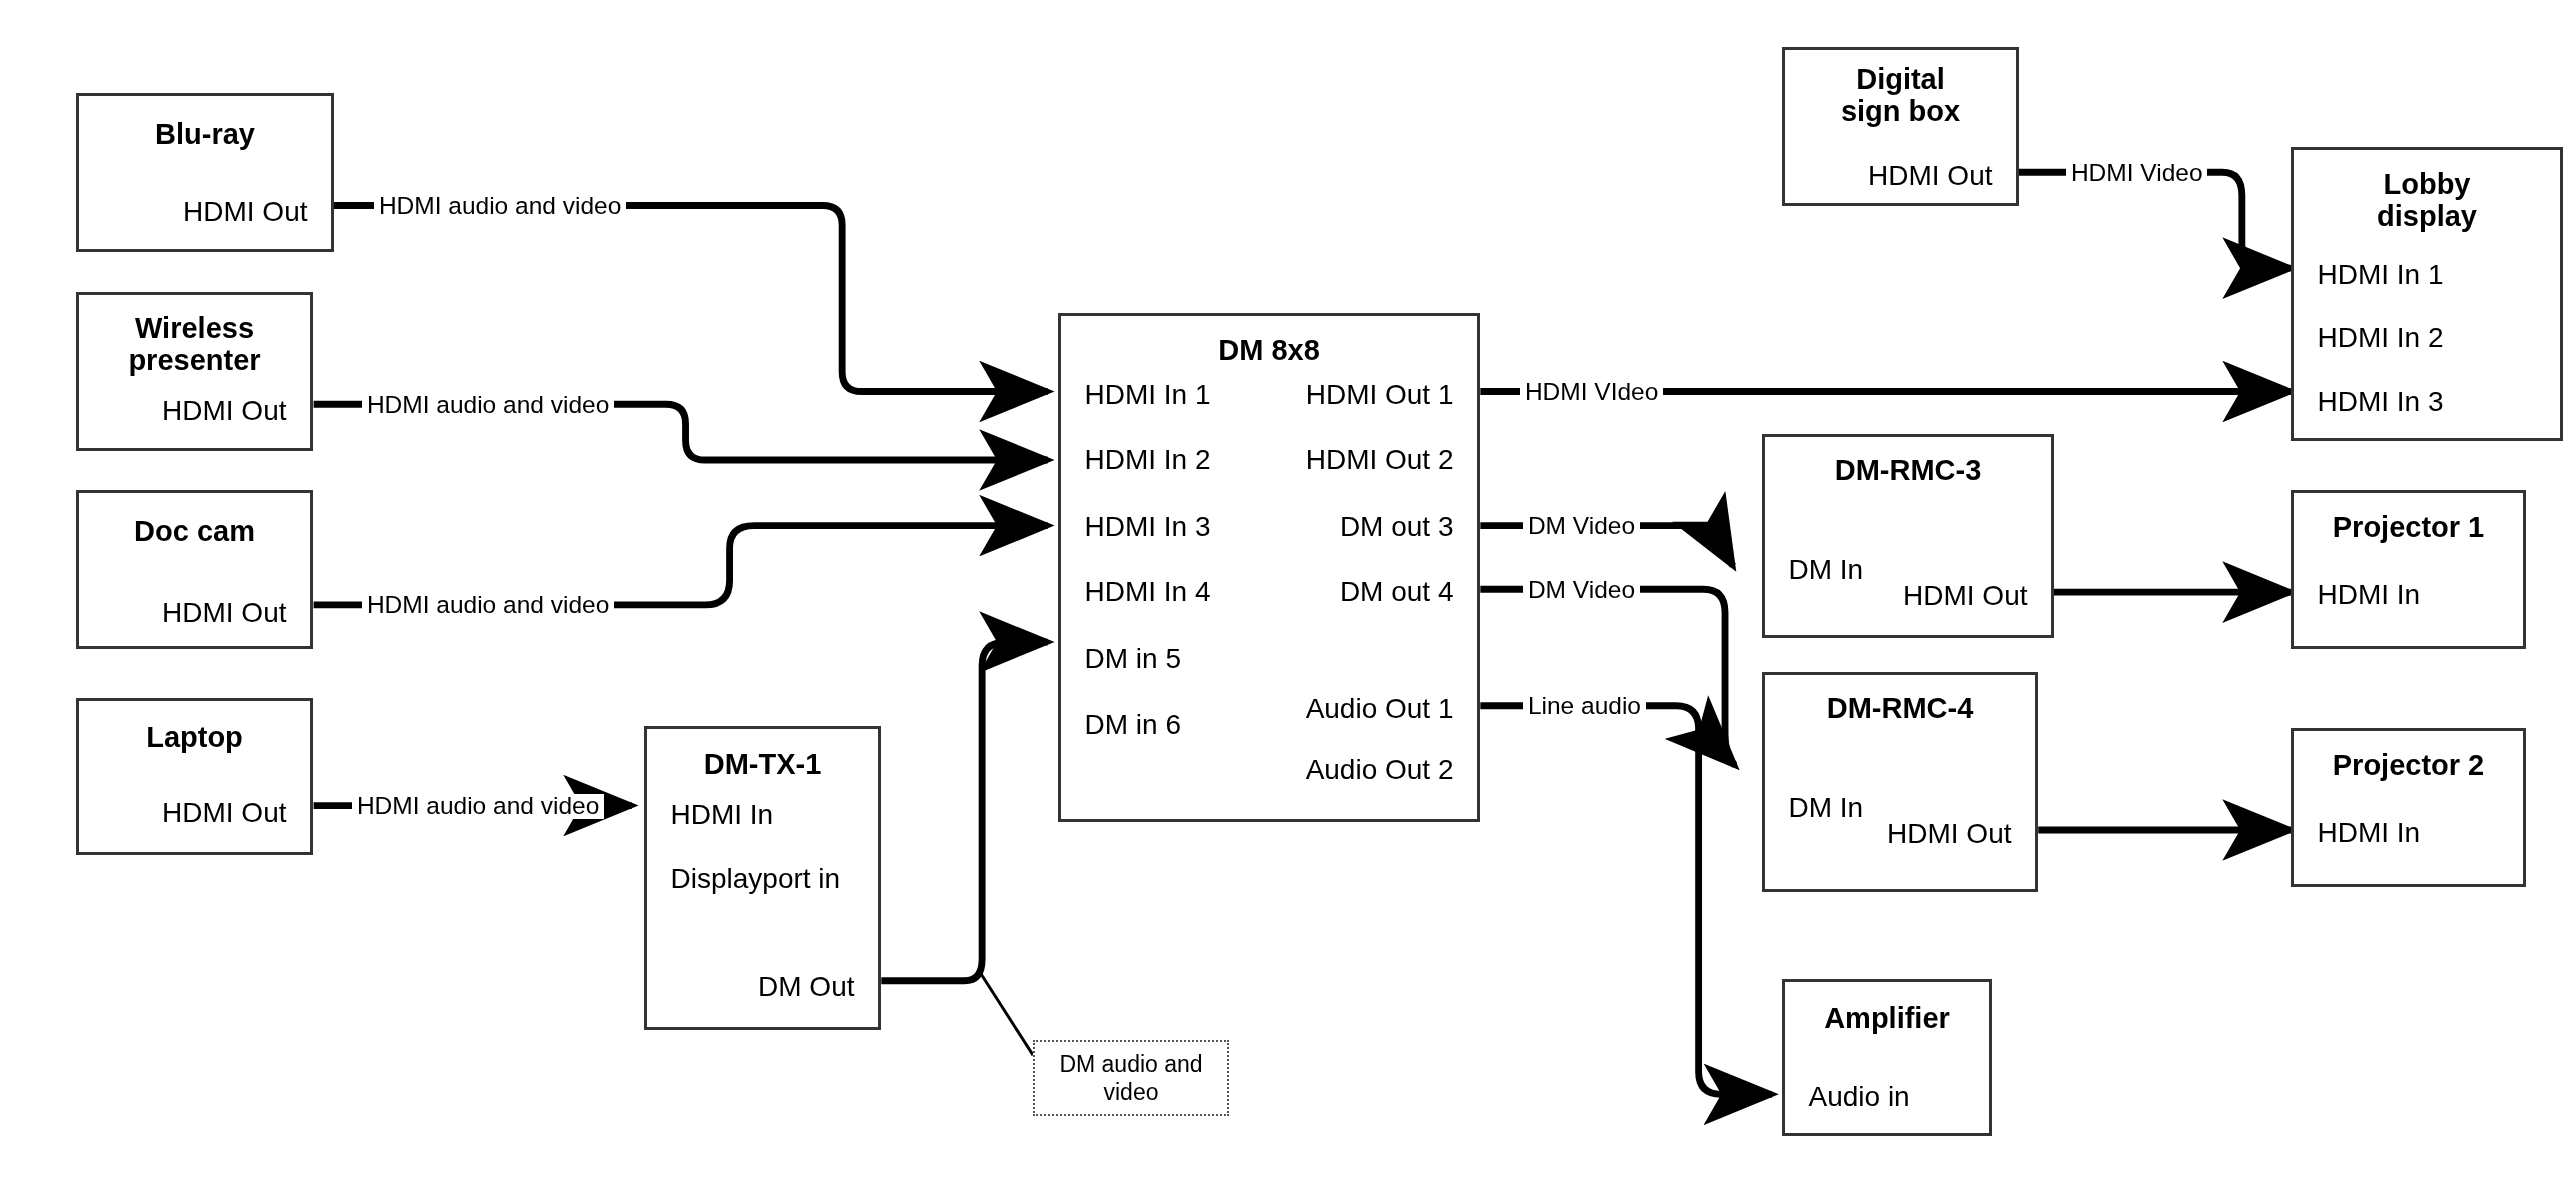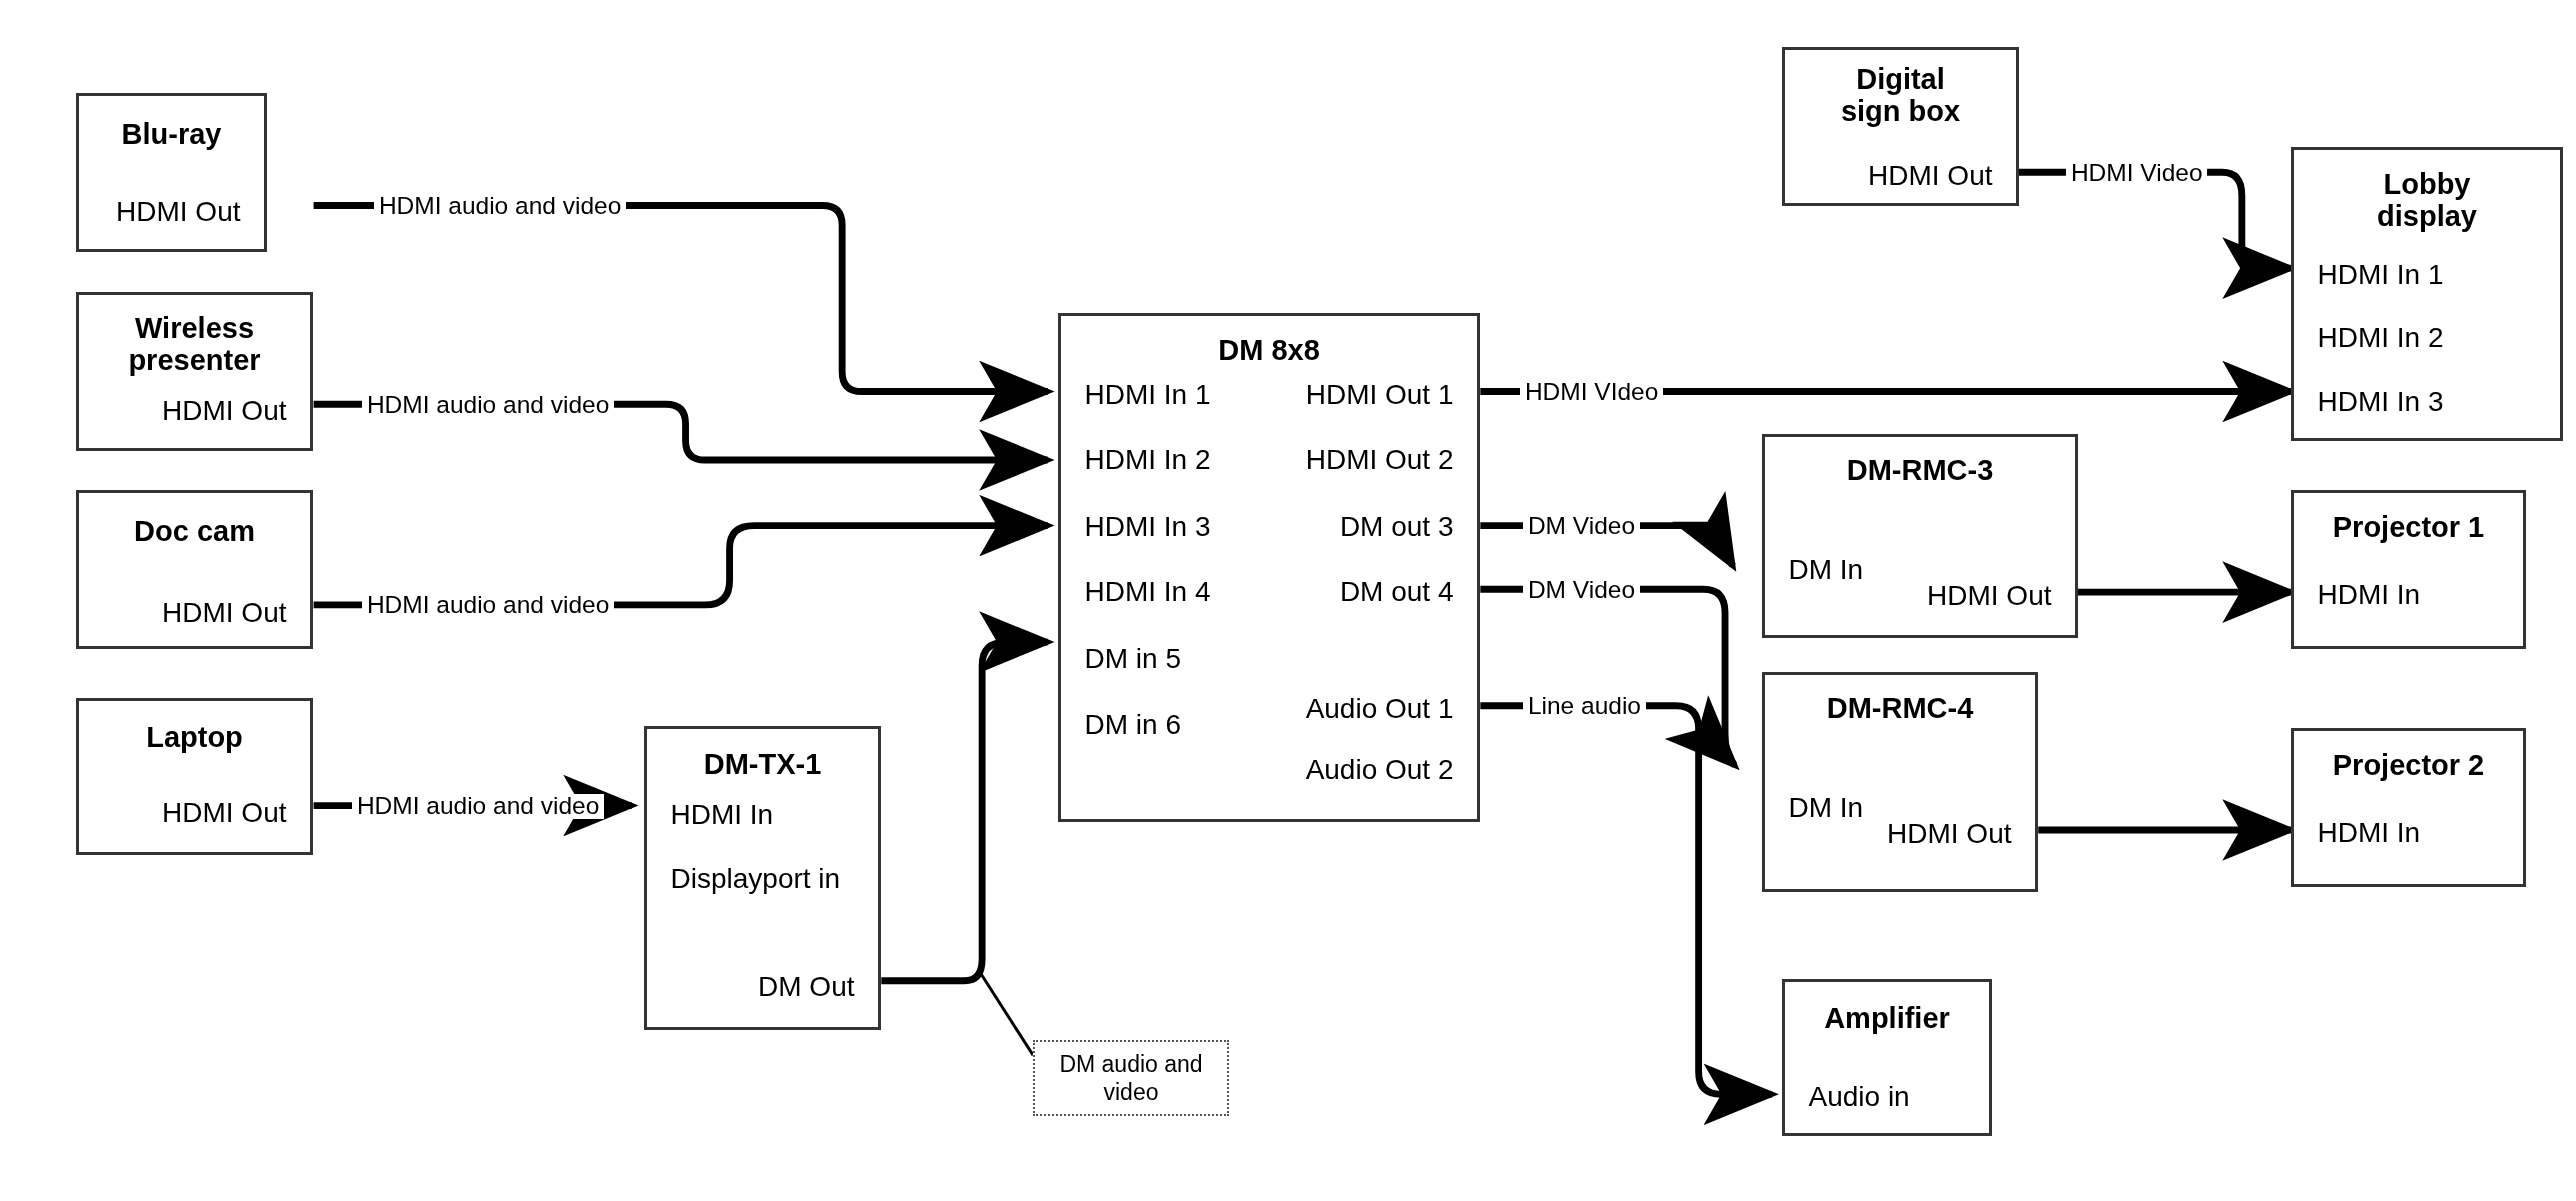--- a/index.html
+++ b/index.html
@@ -109,21 +109,21 @@
 
     <path d="M1512,602 L1740,602 Q1762,602 1762,626 L1762,750 Q1762,772 1772,782" fill="none" stroke="#000000" stroke-width="7" marker-end="url(#arw)"></path>
 
     <path d="M1512,721 L1712,721 Q1735,721 1735,745 L1735,1095 Q1735,1118 1758,1118 L1810,1118" fill="none" stroke="#000000" stroke-width="7" marker-end="url(#arw)"></path>
 
     <path d="M2082,605 L2340,605" fill="none" stroke="#000000" stroke-width="7" marker-end="url(#arw)"></path>
 
     <path d="M2082,848 L2340,848" fill="none" stroke="#000000" stroke-width="7" marker-end="url(#arw)"></path>
   </svg>
 
-  <div class="node" style="left:76px; top:93px; width:191px; height:159px;">
+  <div class="node" style="left:76px; top:93px; width:258px; height:159px;">
     <div class="node-title" style="top:21.5px;">Blu-ray</div>
     <div class="port right" style="top:102px;">HDMI Out</div>
   </div>
 
   <div class="node" style="left:76px; top:292px; width:237px; height:159px;padding-left:9px;">
     <div class="node-title" style="top:16.6px; padding:0 33px;">Wireless presenter</div>
     <div class="port right" style="top:102px;">HDMI Out</div>
   </div>
 
   <div class="node" style="left:76px; top:490px; width:237px; height:159px;">
@@ -165,21 +165,21 @@
     <div class="port right" style="top:112px;">HDMI Out</div>
   </div>
 
   <div class="node" style="left:2291px; top:147px; width:272px; height:294px;">
     <div class="node-title" style="top:17.6px; padding:0 43px;">Lobby display</div>
     <div class="port left" style="top:111px;">HDMI In 1</div>
     <div class="port left" style="top:174px;">HDMI In 2</div>
     <div class="port left" style="top:238px;">HDMI In 3</div>
   </div>
 
-  <div class="node" style="left:1762px; top:434px; width:316px; height:204px;">
+  <div class="node" style="left:1762px; top:434px; width:292px; height:204px;">
     <div class="node-title" style="top:16.6px;">DM-RMC-3</div>
     <div class="port left" style="top:119px;">DM In</div>
     <div class="port right" style="top:145px;">HDMI Out</div>
   </div>
 
   <div class="node" style="left:1762px; top:672px; width:276px; height:220px;">
     <div class="node-title" style="top:16.6px;">DM-RMC-4</div>
     <div class="port left" style="top:119px;">DM In</div>
     <div class="port right" style="top:145px;">HDMI Out</div>
   </div>

